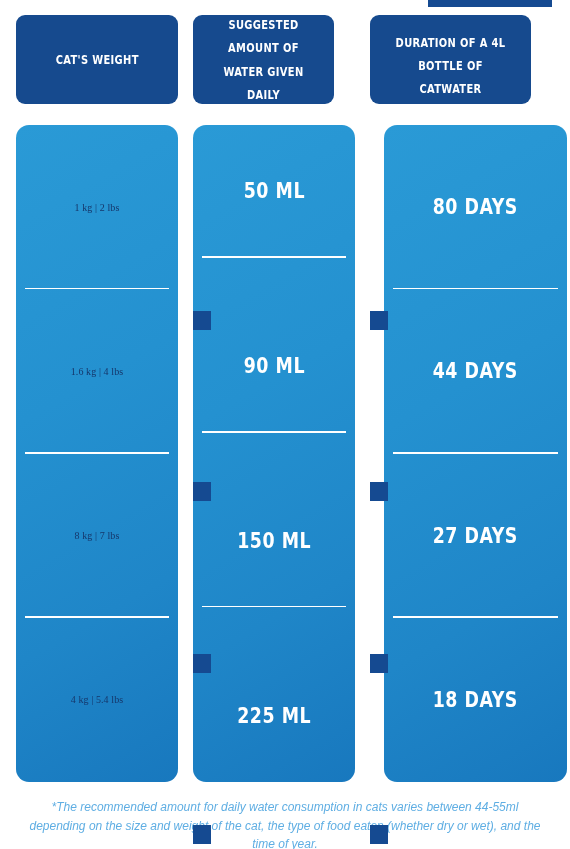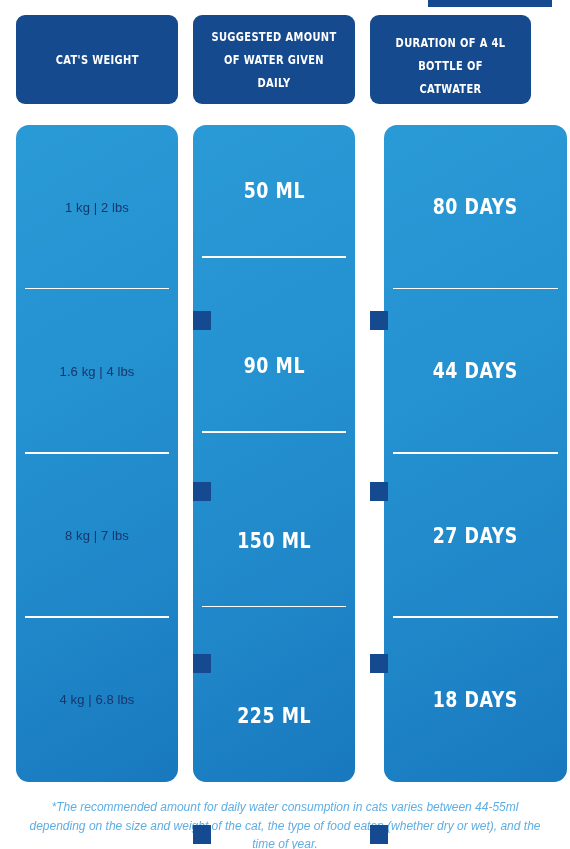--- a/index.html
+++ b/index.html
@@ -46,21 +46,21 @@
     height: 89px;
     background: #164A8E;
     border-radius: 9px;
     display: flex;
     align-items: center;
     justify-content: center;
     box-sizing: border-box;
     padding: 4px 8px;
   }
   .header-card.col1 { left: 0px;   width: 162px; }
-  .header-card.col2 { left: 177px; width: 162px; }
+  .header-card.col2 { left: 177px; width: 141px; }
   .header-card.col3 { left: 354px; width: 161px; align-items: flex-end; }
 
   .header-label {
     color: #ffffff;
     font-family: "DejaVu Sans Condensed", "Liberation Sans Narrow", "Liberation Sans", sans-serif;
     font-size: 12.5px;
     font-weight: bold;
     letter-spacing: 0.4px;
     line-height: 1.85;
     text-align: center;
@@ -107,22 +107,22 @@
     right: 9px;
     bottom: 0px;
     height: 1.4px;
     background: #ffffff;
   }
   .cell:last-child .divider { display: none; }
 
   
   .weight-text {
     color: #16376B;
-    font-family: Liberation Sans, sans-serif;
-    font-size: 13px;
+    font-family: Liberation Serif, serif;
+    font-size: 10px;
     font-weight: normal;
     letter-spacing: 0.1px;
     text-align: center;
   }
 
   
   .value-text {
     color: #ffffff;
     font-family: "DejaVu Sans Condensed", "Liberation Sans Narrow", "Liberation Sans", sans-serif;
     font-size: 21px;
@@ -189,21 +189,21 @@
       </div>
       <div class="cell">
         <span class="weight-text">1.6 kg | 4 lbs</span>
         <div class="divider"></div>
       </div>
       <div class="cell">
         <span class="weight-text">8 kg | 7 lbs</span>
         <div class="divider"></div>
       </div>
       <div class="cell">
-        <span class="weight-text">4 kg | 6.8 lbs</span>
+        <span class="weight-text">4 kg | 5.4 lbs</span>
 
       </div>
     </div>
 
     <div class="col-card col2">
       <div class="cell">
         <span class="value-text">50 ML</span>
         <div class="divider"></div>
       </div>
       <div class="cell">

